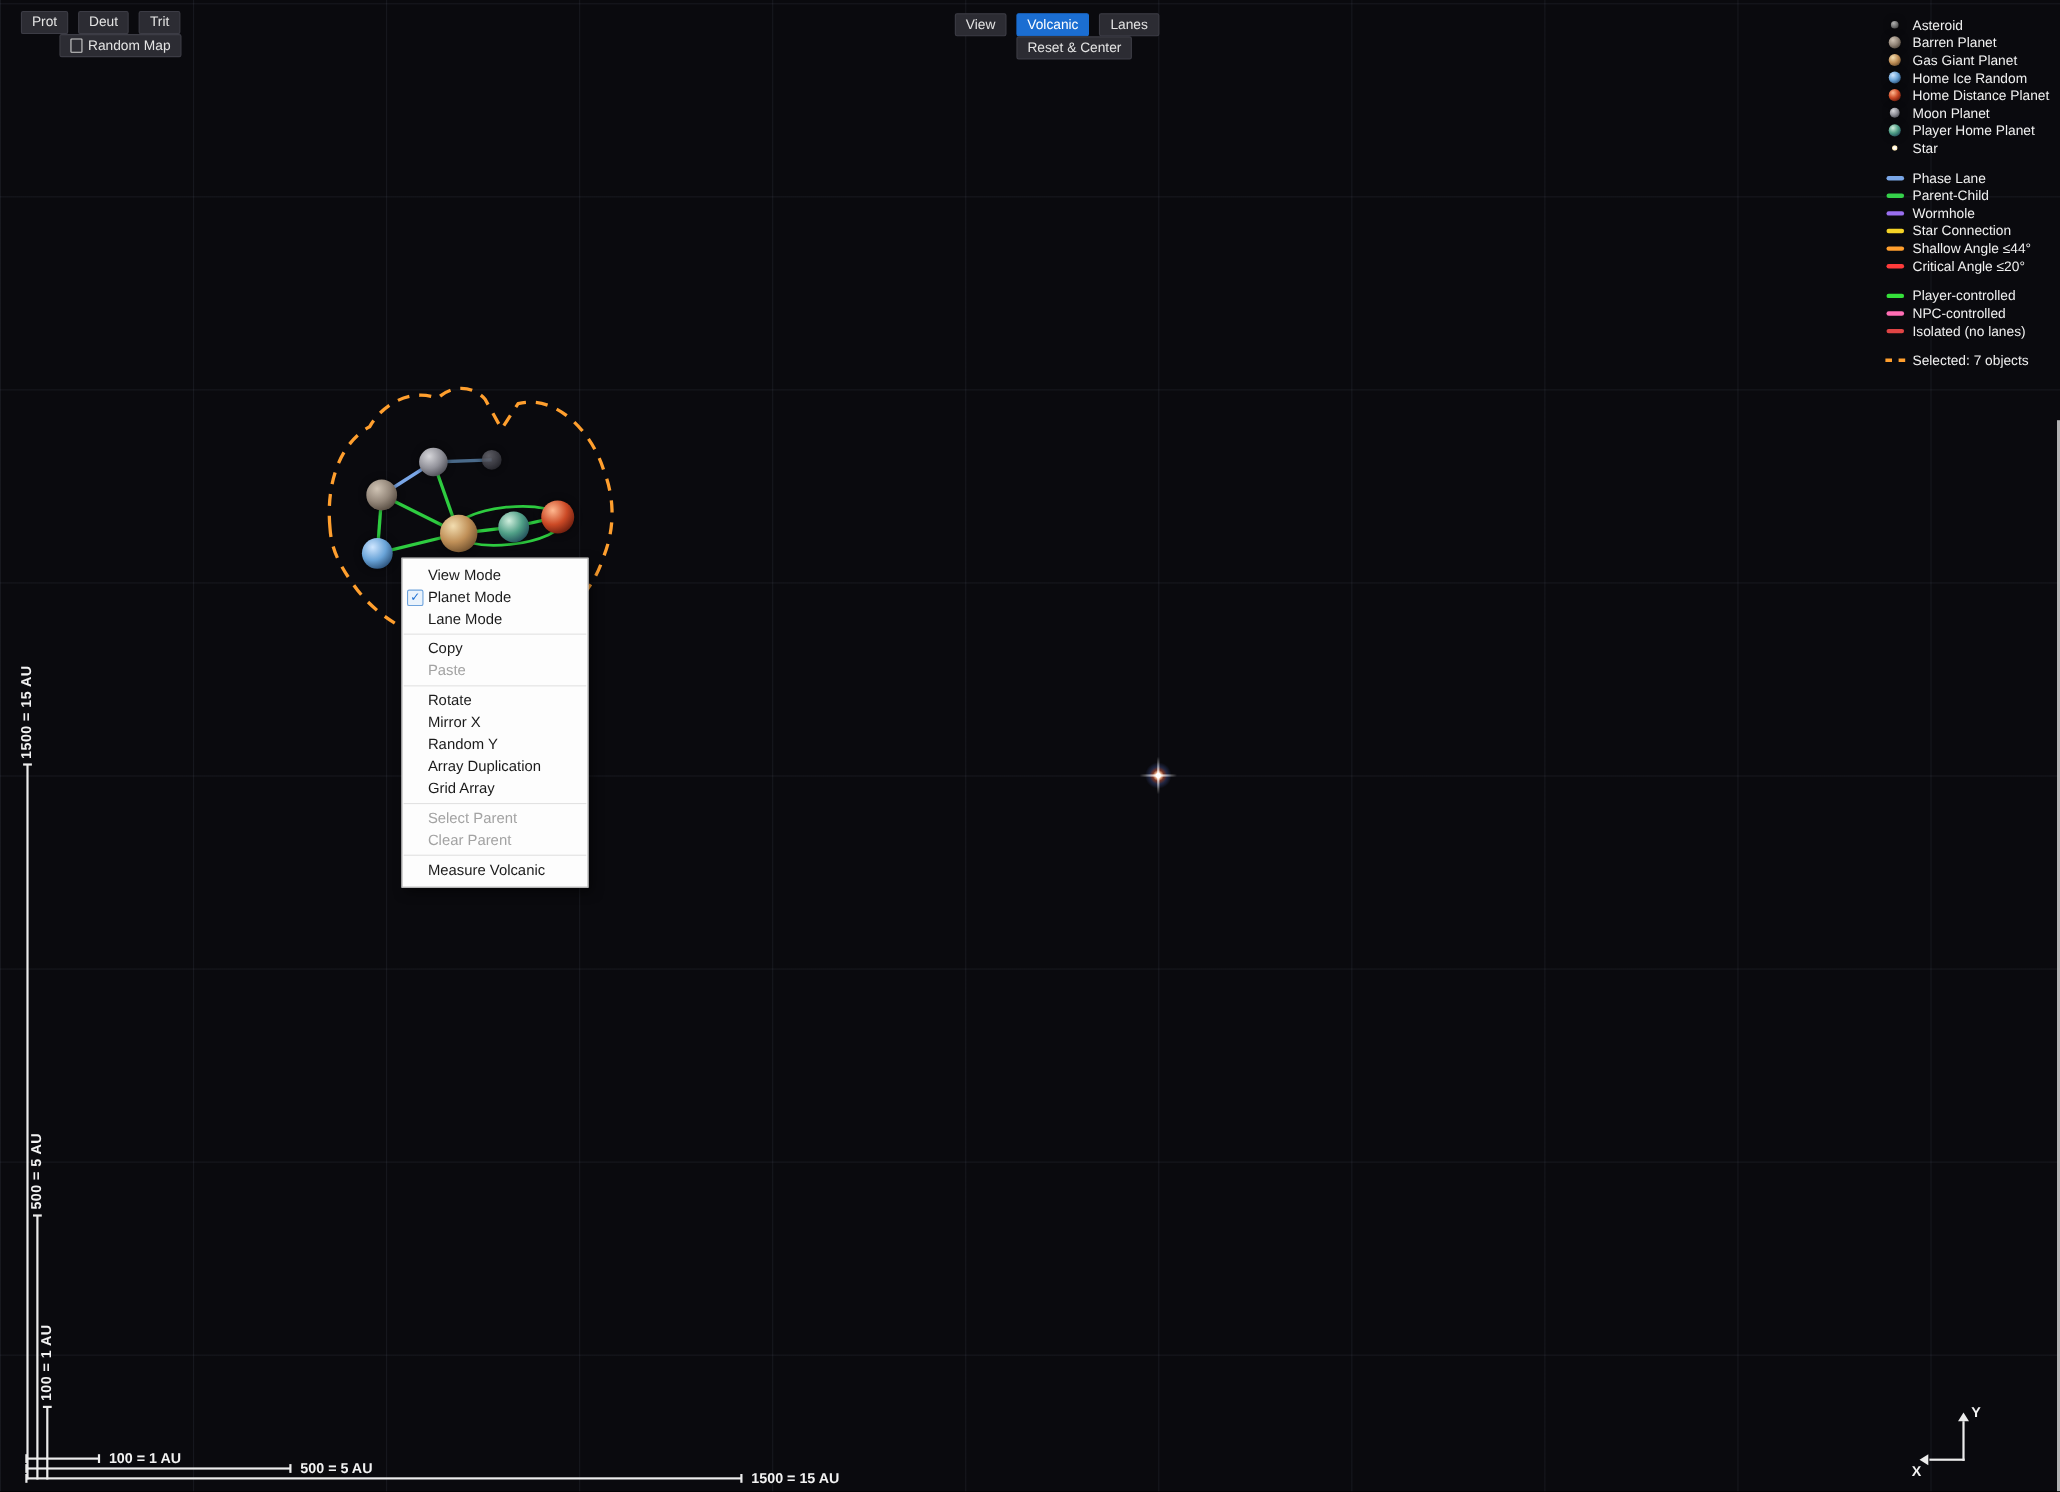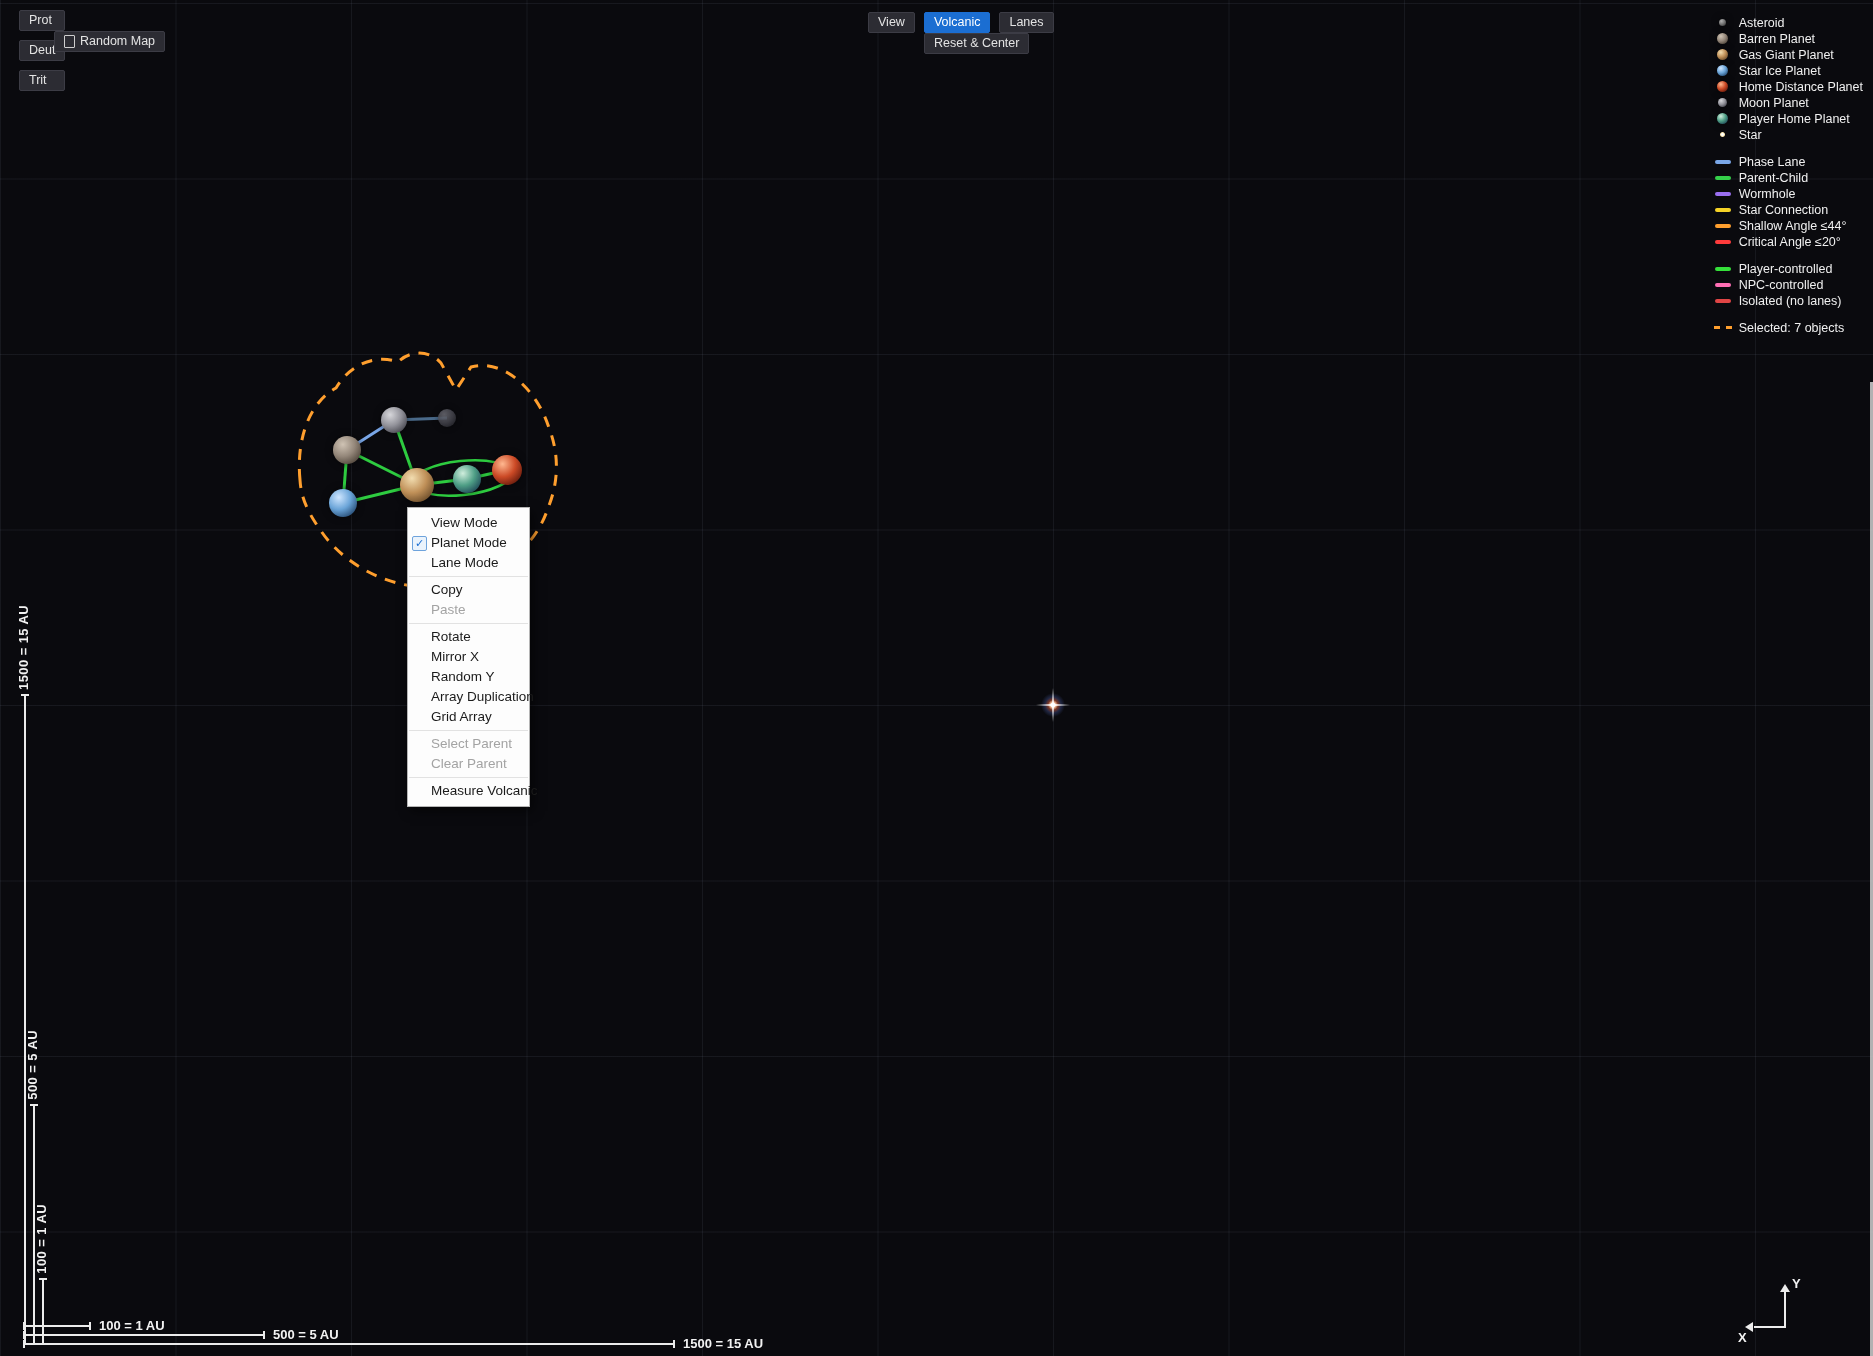--- a/index.html
+++ b/index.html
@@ -8,21 +8,21 @@
     background-color:#0a0a0e;
     background-image:
       linear-gradient(to right, rgba(130,140,165,0.11) 1px, transparent 1px),
       linear-gradient(to bottom, rgba(130,140,165,0.11) 1px, transparent 1px);
     background-size:175.5px 175.5px;
     background-position:0px 3px;
     font-family:"Liberation Sans", sans-serif;
     color:#e8e8e8;
   }
   
-  .tl-row{position:absolute;left:19px;top:10px;display:flex;gap:9px;z-index:5;flex-direction:column;}
+  .tl-row{position:absolute;left:19px;top:10px;display:flex;gap:9px;z-index:5;}
   .tl-row2{position:absolute;left:14px;top:31px;z-index:5;margin-left:40px;}
   .btn{
     background:#2c2c33;border:1px solid #3c3c45;border-radius:2px;
     color:#e3e3e3;font-size:12.5px;padding:2px 9px;line-height:15px;
     display:inline-flex;align-items:center;gap:5px;cursor:default;white-space:nowrap;
   }
   .btn.active{background:#1b6ed2;border-color:#1b6ed2;color:#fff;}
   .sq-icon{display:inline-block;width:9px;height:11px;border:1px solid #cfcfcf;border-radius:1px;}
   
   .tc-row{position:absolute;left:868px;top:12px;display:flex;gap:9px;z-index:5;}
@@ -56,23 +56,23 @@
   
   .star-burst{position:absolute;width:26px;height:26px;z-index:2;
     background:radial-gradient(circle, #ffffff 0 2px, rgba(255,190,150,.9) 3px, rgba(255,110,70,.45) 5px, rgba(110,140,255,.22) 8px, transparent 12px);}
   .star-burst::before{content:"";position:absolute;left:-4px;right:-4px;top:12px;height:2px;
     background:linear-gradient(90deg, transparent, rgba(255,255,255,.95), transparent);}
   .star-burst::after{content:"";position:absolute;top:-4px;bottom:-4px;left:12px;width:2px;
     background:linear-gradient(180deg, transparent, rgba(255,255,255,.95), transparent);}
   .clipped-label{position:absolute;z-index:3;font-size:12px;color:#9aa4b0;}
   
   #context-menu{
-    position:absolute;left:365px;top:507px;width:123px;z-index:10;
+    position:absolute;left:365px;top:507px;width:170px;z-index:10;
     background:#fdfdfd;border:1px solid #b5b5b5;box-shadow:3px 4px 10px rgba(0,0,0,.55);
-    padding:5px 0;box-sizing:border-box;margin-left:42px;
+    padding:5px 0;box-sizing:border-box;
   }
   .menu-item{position:relative;height:20px;line-height:20px;padding-left:23px;font-size:13.5px;color:#1b1b1b;white-space:nowrap;cursor:default;}
   .menu-item.disabled{color:#a3a3a3;}
   .menu-sep{height:1px;background:#e2e2e2;margin:3px 1px;}
   .menu-check{
     position:absolute;left:4px;top:3px;width:13px;height:13px;line-height:13px;
     border:1px solid #6ea3dc;background:#eaf3fc;color:#1b6ed2;
     font-size:11px;text-align:center;border-radius:2px;
   }
   
@@ -161,21 +161,21 @@
         <div class="legend-row">
           <span class="legend-icon-cell">
             <span class="legend-icon planet kind-gas-giant"></span>
           </span>
           <span class="legend-label">Gas Giant Planet</span>
         </div>
         <div class="legend-row">
           <span class="legend-icon-cell">
             <span class="legend-icon planet kind-ice"></span>
           </span>
-          <span class="legend-label">Star Ice Planet</span>
+          <span class="legend-label">Home Ice Random</span>
         </div>
         <div class="legend-row">
           <span class="legend-icon-cell">
             <span class="legend-icon planet kind-volcanic"></span>
           </span>
           <span class="legend-label">Home Distance Planet</span>
         </div>
         <div class="legend-row">
           <span class="legend-icon-cell">
             <span class="legend-icon planet kind-moon"></span>

